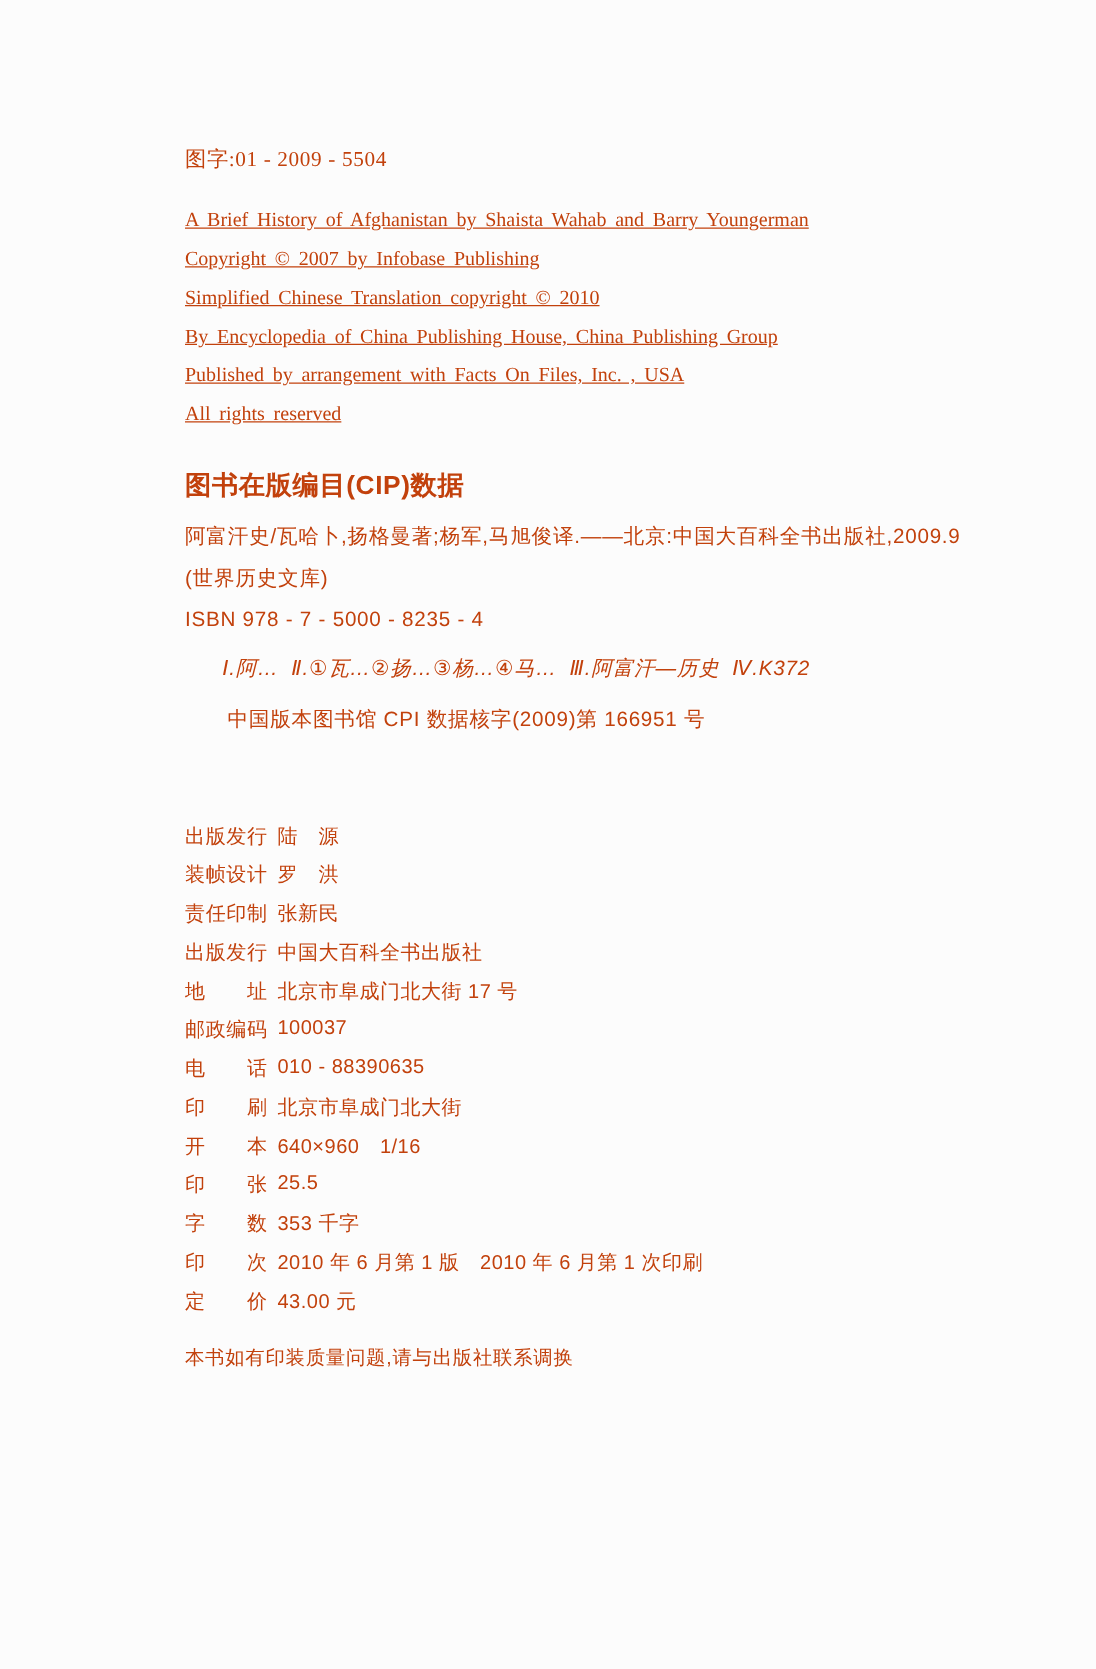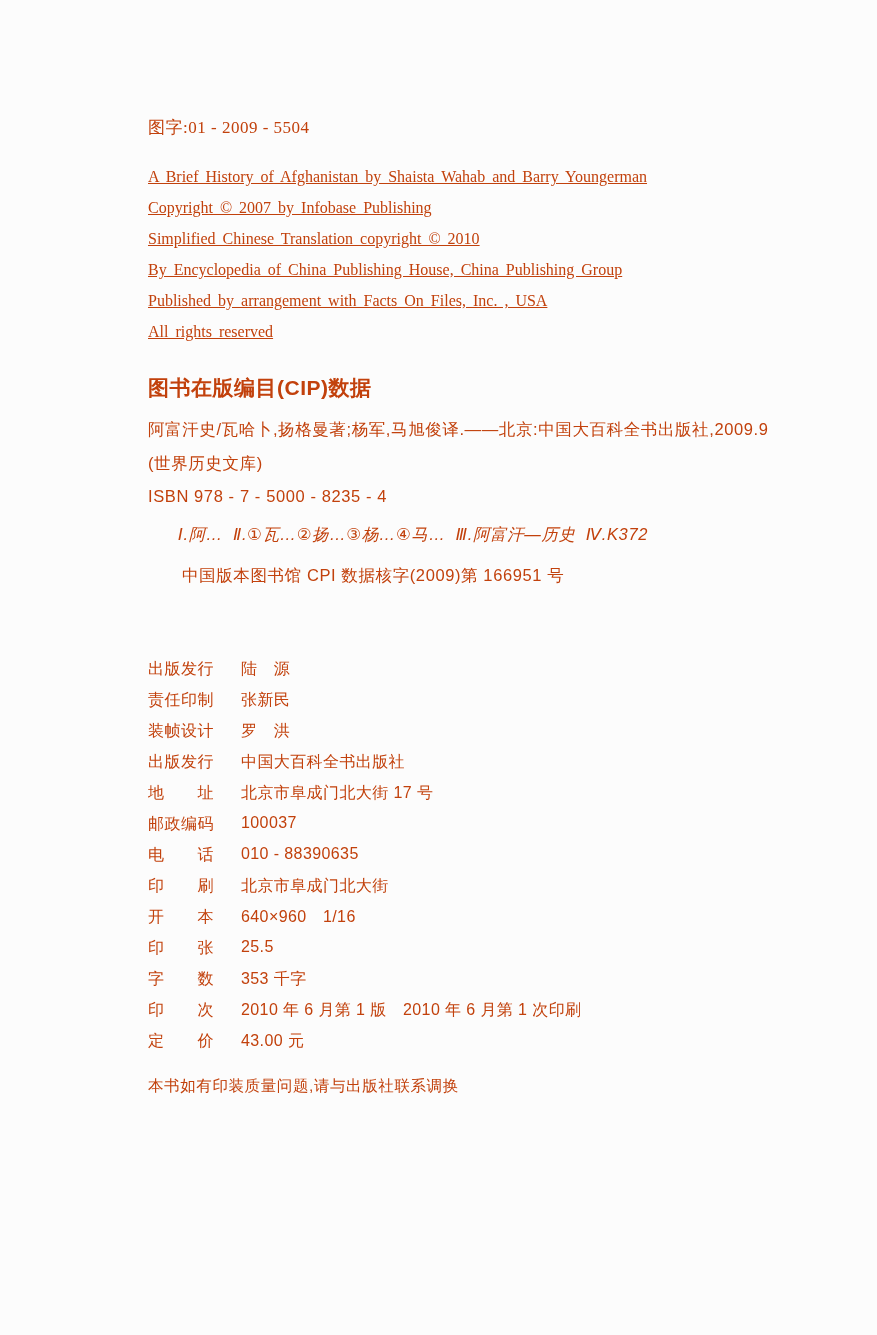--- a/index.html
+++ b/index.html
@@ -40,21 +40,21 @@
   .record-line {
     position:absolute; left:148px; top:565px;
     font-size:16.5px; letter-spacing:0.6px;margin-left:34px;
   }
   .colophon {
     position:absolute; left:148px; top:659px;
     font-size:16px;
   }
   .colophon .row { display:flex; height:31px; align-items:flex-start; }
   .colophon .lbl { width:70px; flex:0 0 70px; letter-spacing:0.5px; white-space:pre; }
-  .colophon .val { margin-left:23px; white-space:pre-wrap; letter-spacing:0.4px; }
+  .colophon .val { margin-left:4px; white-space:pre-wrap; letter-spacing:0.4px; }
   .notice-line {
     position:absolute; left:148px; top:1076px;
     font-size:15.5px; font-weight:normal; letter-spacing:0.6px;
   }
 </style>
 </head>
 <body>
 
 <div class="page">
 
@@ -80,26 +80,26 @@
   <div class="class-line">Ⅰ.阿…  Ⅱ.①瓦…②扬…③杨…④马…  Ⅲ.阿富汗—历史  Ⅳ.K372</div>
 
   <div class="record-line">中国版本图书馆 CPI 数据核字(2009)第 166951 号</div>
 
   <div class="colophon">
     <div class="row">
       <span class="lbl">出版发行</span>
       <span class="val">陆　源</span>
     </div>
     <div class="row">
+      <span class="lbl">装帧设计</span>
+      <span class="val">罗　洪</span>
+    </div>
+    <div class="row">
       <span class="lbl">责任印制</span>
       <span class="val">张新民</span>
-    </div>
-    <div class="row">
-      <span class="lbl">装帧设计</span>
-      <span class="val">罗　洪</span>
     </div>
     <div class="row">
       <span class="lbl">出版发行</span>
       <span class="val">中国大百科全书出版社</span>
     </div>
     <div class="row">
       <span class="lbl">地　　址</span>
       <span class="val">北京市阜成门北大街 17 号</span>
     </div>
     <div class="row">

